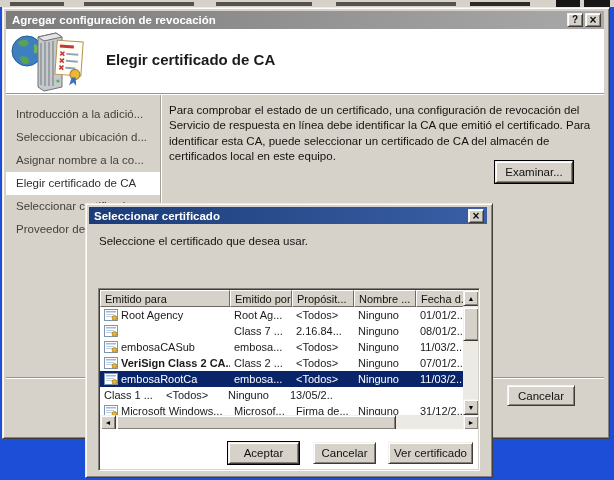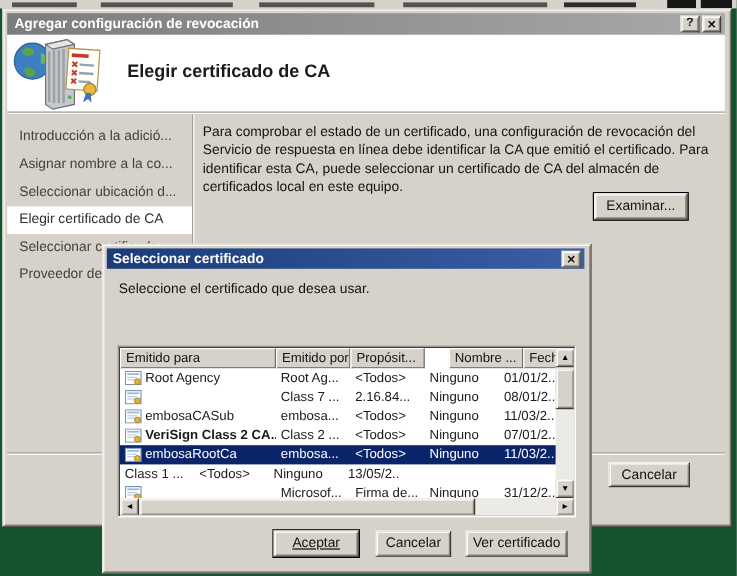--- a/index.html
+++ b/index.html
@@ -1,18 +1,18 @@
 <!DOCTYPE html>
 <html><head>
 <meta charset="utf-8">
 <style>
   html,body{margin:0;padding:0;}
   #stage{
     position:relative; width:614px; height:480px; overflow:hidden;
-    background:#14532d;
+    background:#1d4ed8;
     font-family:"Liberation Sans", sans-serif;
     -webkit-font-smoothing:antialiased;
     color:#1a1a1a;
   }
   .abs{position:absolute;}
   
   .win{
     background:#d6d2ca;
     border:1px solid;
     border-color:#eceae6 #403e39 #403e39 #eceae6;
@@ -74,21 +74,21 @@
   .wiz-cancel{ left:504px; top:377px; width:68px; height:21px; }
   
   #dialog{ left:85px; top:203px; width:406px; height:273px; }
   .dlg-title{
     left:3px; top:3px; width:398px; height:17px;
     background:linear-gradient(90deg,#1b3c78,#3a5fa5);
     display:flex; align-items:center;
   }
   .dlg-title .txt{ color:#fff; font-weight:bold; font-size:11.5px; padding-left:5px; flex:1; }
   .dlg-instr{ left:13px; top:31px; font-size:11.5px; color:#14120f; }
-  .list{ left:12px; top:84px; width:382px; height:143px; box-sizing:border-box; overflow:hidden; }
+  .list{ left:12px; top:84px; width:382px; height:183px; box-sizing:border-box; overflow:hidden; }
   .list-inner{ position:absolute; left:1px; top:1px; width:378px; height:139px; overflow:hidden; }
   .lheader{ position:absolute; left:0; top:0; width:364px; height:17px; display:flex; }
   .hcell{
     box-sizing:border-box; height:17px;
     background:#d6d2ca;
     border:1px solid; border-color:#ffffff #6e6a63 #6e6a63 #ffffff;
     font-size:11px; color:#14120f; padding:2px 0 0 4px;
     white-space:nowrap; overflow:hidden; flex:none;
   }
   .lrows{ position:absolute; left:0; top:17px; width:364px; height:108px; overflow:hidden; background:#fff; }
@@ -100,21 +100,21 @@
     display:flex; align-items:center; gap:2px;
   }
   .cert-ic{ flex:none; display:inline-block; width:15px; height:12px; }
   
   .vscroll{ position:absolute; left:363px; top:0; width:16px; height:125px; background:#eceae4; }
   .hscroll{ position:absolute; left:0; top:125px; width:379px; height:15px; background:#eceae4; }
   .sbtn{ position:absolute; font-size:7px; color:#000; }
   .sthumb{ position:absolute; background:#d6d2ca;
     border:1px solid; border-color:#f2f1ee #3f3c37 #3f3c37 #f2f1ee;
     box-shadow: inset 1px 1px 0 #ffffff, inset -1px -1px 0 #85817a; box-sizing:border-box; }
-  .dlg-ok{ left:142px; top:238px; width:71px; height:22px;text-decoration:underline; }
+  .dlg-ok{ left:142px; top:238px; width:71px; height:22px; }
   .dlg-cancel{ left:227px; top:238px; width:63px; height:22px; }
   .dlg-view{ left:302px; top:238px; width:85px; height:22px; }
 </style>
 </head>
 <body>
 
 <div id="stage">
 
   <div class="abs top-strip">
     <div class="frag" style="left:10px;width:54px;"></div>
@@ -161,22 +161,22 @@
             <polygon points="63,48 61,56 65,53 68,56 67,48" fill="#3f6fc0"></polygon>
           </g>
         </svg>
       </span>
       <span class="wiz-heading">Elegir certificado de CA</span>
     </div>
     <div class="abs groove hdr-sep"></div>
 
     <div class="abs sidebar">
         <div class="side-item">Introducción a la adició...</div>
+        <div class="side-item">Seleccionar ubicación d...</div>
         <div class="side-item">Asignar nombre a la co...</div>
-        <div class="side-item">Seleccionar ubicación d...</div>
         <div class="side-item active">Elegir certificado de CA</div>
         <div class="side-item">Seleccionar certificado ...</div>
         <div class="side-item">Proveedor de</div>
       </div>
     <div class="abs side-div"></div>
 
     <div class="abs wiz-text">Para comprobar el estado de un certificado, una configuración de revocación del Servicio de respuesta en línea debe identificar la CA que emitió el certificado. Para identificar esta CA, puede seleccionar un certificado de CA del almacén de certificados local en este equipo.</div>
 
     <button class="abs btn default browse-btn">Examinar...</button>
 
@@ -192,21 +192,21 @@
     </div>
 
     <div class="abs dlg-instr">Seleccione el certificado que desea usar.</div>
 
     <div class="abs list sunken">
       <div class="list-inner">
         <div class="lheader">
             <div class="hcell" style="width: 130px;">Emitido para</div>
             <div class="hcell" style="width: 62px;">Emitido por</div>
             <div class="hcell" style="width: 62px;">Propósit...</div>
-            <div class="hcell" style="width: 62px; margin-left: 20px;">Nombre ...</div>
+            <div class="hcell" style="width: 62px;">Nombre ...</div>
             <div class="hcell" style="width: 67px;">Fecha d..</div>
           </div>
         <div class="lrows">
             <div class="lrow">
               <div class="cell" style="width: 130px;">
                 <span class="cert-ic"><svg width="15" height="12" viewBox="0 0 15 12">
                     <rect x="0.5" y="0.5" width="13" height="11" fill="#fff" stroke="#7a96b5"></rect>
                     <rect x="2" y="2" width="10" height="1.5" fill="#9db8d6"></rect>
                     <rect x="2" y="5" width="8" height="1" fill="#bccde1"></rect>
                     <rect x="2" y="7" width="8" height="1" fill="#bccde1"></rect>
@@ -338,20 +338,21 @@
             </div>
             <div class="lrow">
               <div class="cell" style="width: 130px;">
                 <span class="cert-ic"><svg width="15" height="12" viewBox="0 0 15 12">
                     <rect x="0.5" y="0.5" width="13" height="11" fill="#fff" stroke="#7a96b5"></rect>
                     <rect x="2" y="2" width="10" height="1.5" fill="#9db8d6"></rect>
                     <rect x="2" y="5" width="8" height="1" fill="#bccde1"></rect>
                     <rect x="2" y="7" width="8" height="1" fill="#bccde1"></rect>
                     <circle cx="10.5" cy="9" r="2.4" fill="#e8b33c" stroke="#a87f1d" stroke-width="0.8"></circle>
                   </svg></span>
+                <span>Microsoft Windows...</span>
               </div>
               <div class="cell" style="width: 62px;">
                 <span>Microsof...</span>
               </div>
               <div class="cell" style="width: 62px;">
                 <span>Firma de...</span>
               </div>
               <div class="cell" style="width: 62px;">
                 <span>Ninguno</span>
               </div>

